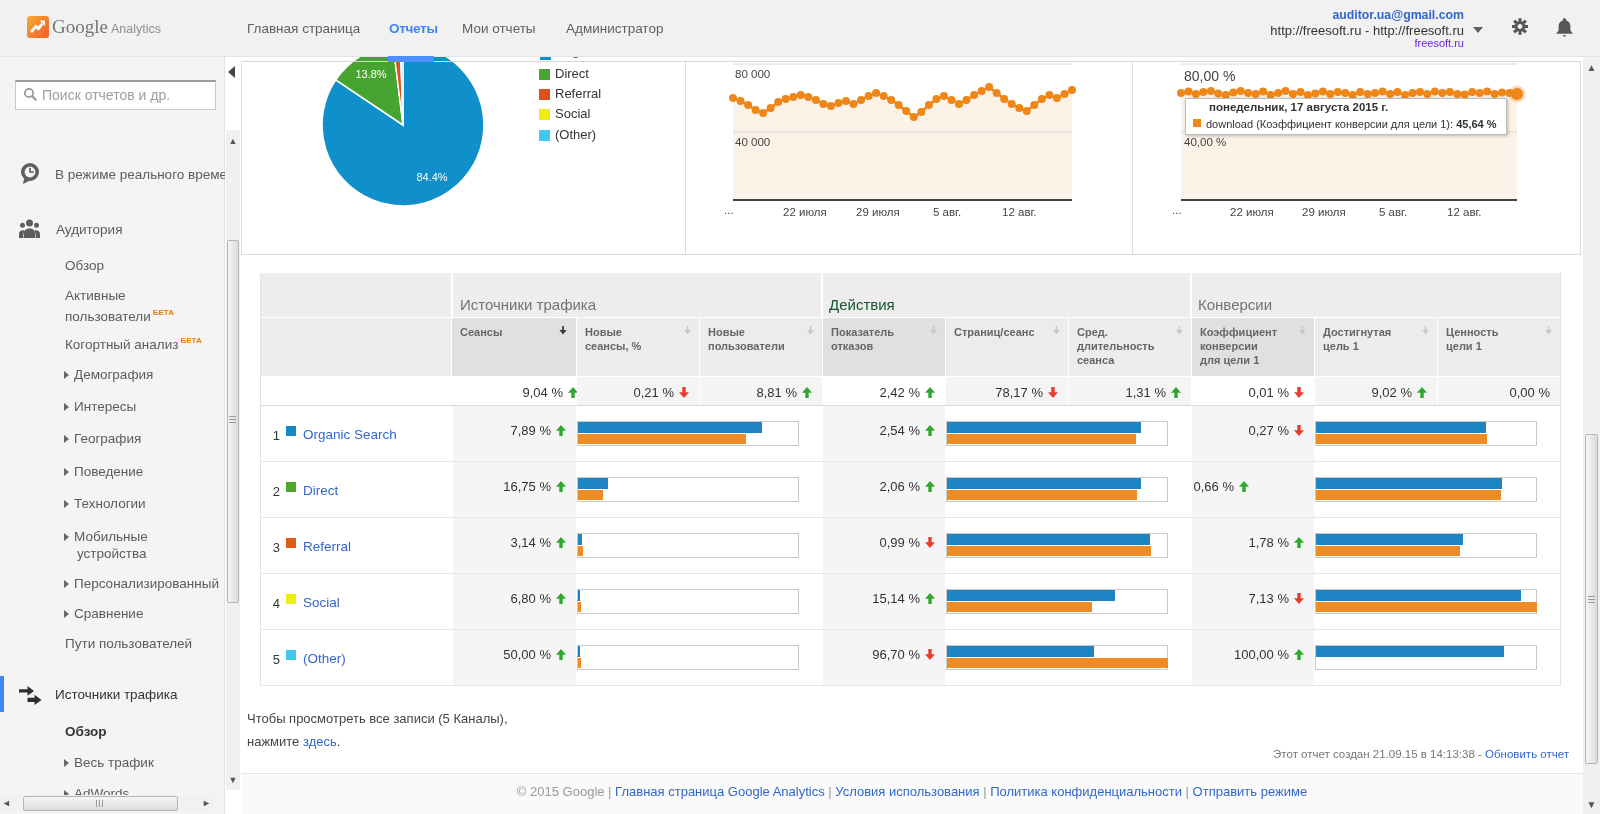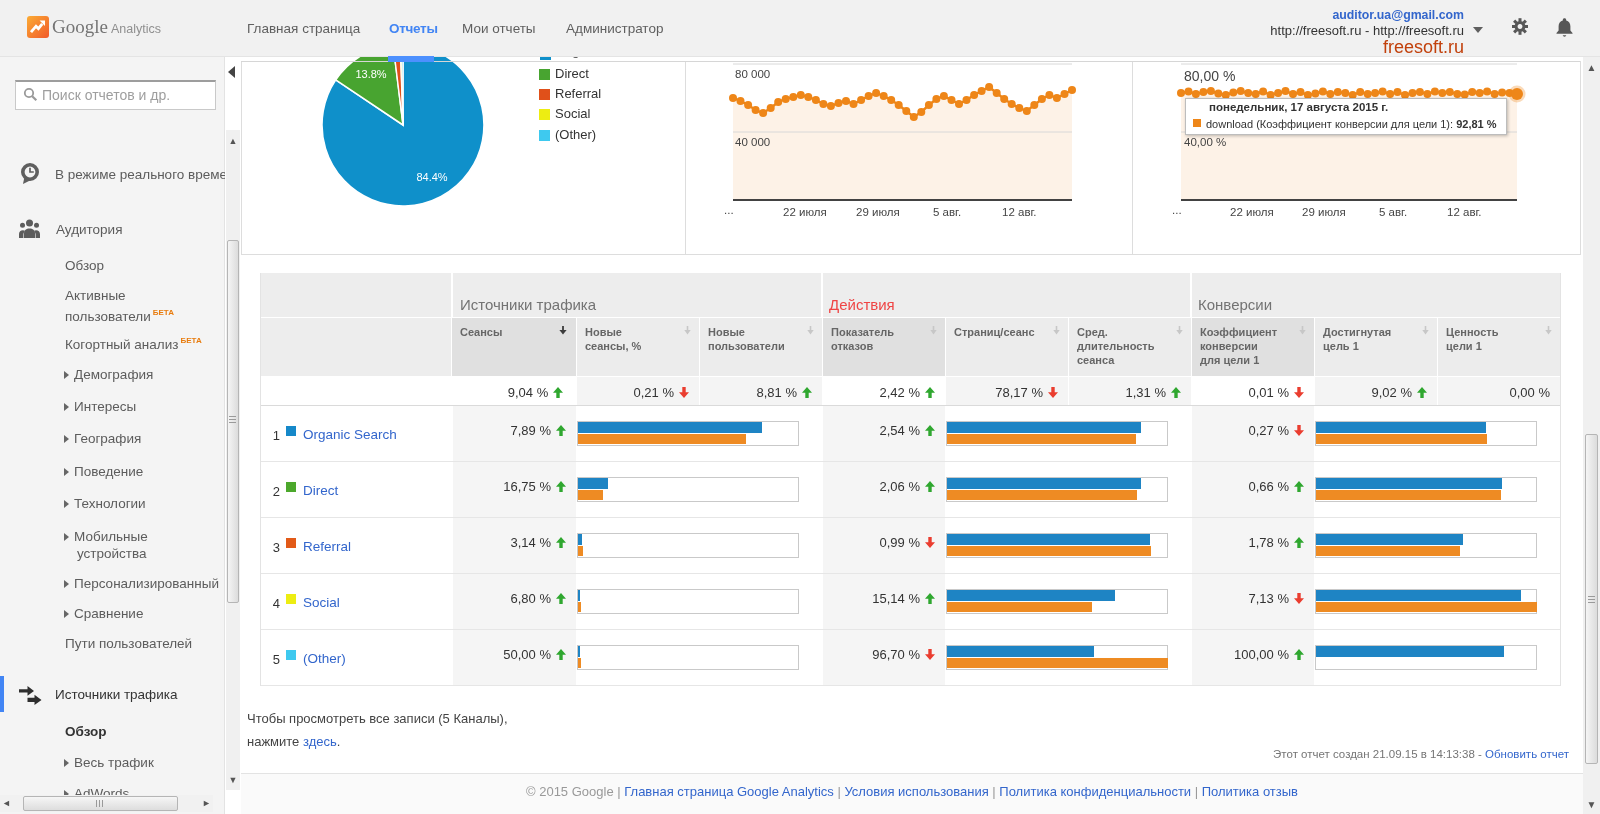--- a/index.html
+++ b/index.html
@@ -36,21 +36,21 @@
 
 <div class="abs" style="left:247px;top:21px;font-size:13.5px;color:#5f5f5f;">Главная страница</div>
 <div class="abs" style="left:389px;top:21px;font-size:13.5px;color:#4285f4;font-weight:bold;letter-spacing:-0.3px;">Отчеты</div>
 <div class="abs" style="left:462px;top:21px;font-size:13.5px;color:#5f5f5f;">Мои отчеты</div>
 <div class="abs" style="left:566px;top:21px;font-size:13.5px;color:#5f5f5f;">Администратор</div>
 <div class="abs" style="left:388px;top:56px;width:46px;height:6px;background:#4d90fe;z-index:30;"></div>
 
 <div class="abs nw" style="right:136px;top:8px;font-size:12.3px;font-weight:bold;margin-left:12px;"><a class="lnk">auditor.ua@gmail.com</a></div>
 <div class="abs nw" style="right:136px;top:23px;font-size:13px;color:#333;">http://freesoft.ru - http://freesoft.ru</div>
 <div class="abs" style="left:1473px;top:27px;width:0;height:0;border-left:5px solid transparent;border-right:5px solid transparent;border-top:6px solid #5f5f5f;"></div>
-<div class="abs nw" style="right:136px;top:37px;font-size:18px;color:#c2410c;">freesoft.ru</div>
+<div class="abs nw" style="right:136px;top:37px;font-size:11px;color:#6d28d9;">freesoft.ru</div>
 <svg class="abs" style="left:1512px;top:18px;" width="16" height="17" viewBox="0 0 16 17">
   <g fill="#575757">
     <g transform="translate(8,8.5)">
       <rect x="-1.5" y="-8.3" width="3" height="3.4"></rect>
       <rect x="-1.5" y="-8.3" width="3" height="3.4" transform="rotate(45)"></rect>
       <rect x="-1.5" y="-8.3" width="3" height="3.4" transform="rotate(90)"></rect>
       <rect x="-1.5" y="-8.3" width="3" height="3.4" transform="rotate(135)"></rect>
       <rect x="-1.5" y="-8.3" width="3" height="3.4" transform="rotate(180)"></rect>
       <rect x="-1.5" y="-8.3" width="3" height="3.4" transform="rotate(225)"></rect>
       <rect x="-1.5" y="-8.3" width="3" height="3.4" transform="rotate(270)"></rect>
@@ -292,29 +292,29 @@
 <div class="abs" style="left:1184px;top:136px;font-size:11.5px;color:#444;">40,00 %</div>
 <div class="abs" style="left:1172px;top:204px;font-size:11.5px;color:#444;">...</div>
 <div class="abs" style="left:1230px;top:206px;font-size:11.5px;color:#444;">22 июля</div>
 <div class="abs" style="left:1302px;top:206px;font-size:11.5px;color:#444;">29 июля</div>
 <div class="abs" style="left:1379px;top:206px;font-size:11.5px;color:#444;">5 авг.</div>
 <div class="abs" style="left:1447px;top:206px;font-size:11.5px;color:#444;">12 авг.</div>
 
 <div class="abs" style="left:1185px;top:98px;width:322px;height:37px;background:#fff;border:1px solid #bdbdbd;box-shadow:1px 1px 3px rgba(0,0,0,0.25);z-index:6;"></div>
 <div class="abs nw" style="left:1193px;top:101px;font-size:11.5px;font-weight:bold;color:#333;z-index:7;margin-left:16px;">понедельник, 17 августа 2015 г.</div>
 <div class="abs" style="left:1193px;top:119px;width:8px;height:8px;background:#ee8618;z-index:7;"></div>
-<div class="abs nw" style="left:1206px;top:118px;font-size:11px;color:#333;z-index:7;">download (Коэффициент конверсии для цели 1): <b>92,81 %</b></div>
+<div class="abs nw" style="left:1206px;top:118px;font-size:11px;color:#333;z-index:7;">download (Коэффициент конверсии для цели 1): <b>45,64 %</b></div>
 
 <div id="table">
     <div class="abs" style="left:261px;top:273px;width:190px;height:44px;background:#ededed;"></div>
     <div class="abs" style="left:453px;top:273px;width:368px;height:44px;background:#ededed;"></div>
     <div class="abs" style="left:823px;top:273px;width:367px;height:44px;background:#ededed;"></div>
     <div class="abs" style="left:1192px;top:273px;width:368px;height:44px;background:#ededed;"></div>
     <div class="abs" style="left:460px;top:296px;font-size:15px;color:#737373;">Источники трафика</div>
-    <div class="abs" style="left:829px;top:296px;font-size:15px;color:#ef4444;">Действия</div>
+    <div class="abs" style="left:829px;top:296px;font-size:15px;color:#14532d;">Действия</div>
     <div class="abs" style="left:1198px;top:296px;font-size:15px;color:#737373;">Конверсии</div>
     <div class="abs" style="left:261px;top:318px;width:190px;height:58px;background:#ededed;"></div>
     <div class="abs" style="left:452px;top:318px;width:124px;height:58px;background:#e0e0e0;"></div>
     <div class="hcell" style="left:452px;top:318px;width:124px;">Сеансы</div>
     <svg class="abs" style="left:559px;top:326px;" width="8" height="9" viewBox="0 0 8 9">
       <rect x="3.1" y="0" width="1.8" height="4.6" fill="#3c3c3c"></rect>
       <path d="M0.4 4 L7.6 4 L4 8.6 Z" fill="#3c3c3c"></path>
     </svg>
     <div class="abs" style="left:577px;top:318px;width:122px;height:58px;background:#ececec;"></div>
     <div class="hcell" style="left:577px;top:318px;width:122px;">Новые<br>сеансы, %</div>
@@ -359,21 +359,21 @@
       <path d="M0.3 3.9 L6.7 3.9 L3.5 8.4 Z" fill="#c7c7c7"></path>
     </svg>
     <div class="abs" style="left:1438px;top:318px;width:122px;height:58px;background:#ececec;"></div>
     <div class="hcell" style="left:1438px;top:318px;width:122px;">Ценность<br>цели 1</div>
     <svg class="abs" style="left:1545px;top:326px;" width="7" height="9" viewBox="0 0 7 9">
       <rect x="2.7" y="0" width="1.6" height="4.4" fill="#c7c7c7"></rect>
       <path d="M0.3 3.9 L6.7 3.9 L3.5 8.4 Z" fill="#c7c7c7"></path>
     </svg>
     <div class="abs" style="left:261px;top:377px;width:190px;height:28px;background:#fff;"></div>
     <div class="abs" style="left:453px;top:377px;width:123px;height:28px;background:#fff;"></div>
-    <div class="val" style="left:479px;top:384px;width:113px;text-align:center;"><span class="n">9,04 %</span><svg width="10" height="11" viewBox="0 0 10 11" style="vertical-align:middle;margin-left:5px;">
+    <div class="val" style="left:465px;top:384px;width:113px;"><span class="n">9,04 %</span><svg width="10" height="11" viewBox="0 0 10 11" style="vertical-align:middle;margin-left:5px;">
         <path d="M5 0 L10 5.8 H6.7 V11 H3.3 V5.8 H0 Z" fill="#2fa72f"></path>
       </svg></div>
     <div class="abs" style="left:577px;top:377px;width:122px;height:28px;background:#f4f4f4;"></div>
     <div class="val" style="left:577px;top:384px;width:112px;"><span class="n">0,21 %</span><svg width="10" height="11" viewBox="0 0 10 11" style="vertical-align:middle;margin-left:5px;">
         <path d="M5 11 L0 5.2 H3.3 V0 H6.7 V5.2 H10 Z" fill="#ea3d2f"></path>
       </svg></div>
     <div class="abs" style="left:700px;top:377px;width:122px;height:28px;background:#f4f4f4;"></div>
     <div class="val" style="left:700px;top:384px;width:112px;"><span class="n">8,81 %</span><svg width="10" height="11" viewBox="0 0 10 11" style="vertical-align:middle;margin-left:5px;">
         <path d="M5 0 L10 5.8 H6.7 V11 H3.3 V5.8 H0 Z" fill="#2fa72f"></path>
       </svg></div>
@@ -430,21 +430,21 @@
     <div class="abs" style="left:1192px;top:462px;width:122px;height:55px;background:#f5f5f5;"></div>
     <div class="abs" style="left:268px;top:484px;width:12px;text-align:right;font-size:13px;color:#333;">2</div>
     <div class="abs" style="left:286px;top:482px;width:10px;height:10px;background:#4ca82c;"></div>
     <div class="abs nw" style="left:303px;top:483px;font-size:13.5px;color:#3366cc;">Direct</div>
     <div class="val" style="left:452px;top:478px;width:114px;"><span class="n">16,75 %</span><svg width="10" height="11" viewBox="0 0 10 11" style="vertical-align:middle;margin-left:5px;">
         <path d="M5 0 L10 5.8 H6.7 V11 H3.3 V5.8 H0 Z" fill="#2fa72f"></path>
       </svg></div>
     <div class="val" style="left:822px;top:478px;width:113px;"><span class="n">2,06 %</span><svg width="10" height="11" viewBox="0 0 10 11" style="vertical-align:middle;margin-left:5px;">
         <path d="M5 0 L10 5.8 H6.7 V11 H3.3 V5.8 H0 Z" fill="#2fa72f"></path>
       </svg></div>
-    <div class="val" style="left:1191px;top:478px;width:113px;text-align:right;"><span class="n">0,66 %</span><svg width="10" height="11" viewBox="0 0 10 11" style="vertical-align:middle;margin-left:5px;">
+    <div class="val" style="left:1136px;top:478px;width:113px;text-align:right;"><span class="n">0,66 %</span><svg width="10" height="11" viewBox="0 0 10 11" style="vertical-align:middle;margin-left:5px;">
         <path d="M5 0 L10 5.8 H6.7 V11 H3.3 V5.8 H0 Z" fill="#2fa72f"></path>
       </svg></div>
     <div class="abs" style="left:577px;top:477px;width:222px;height:25px;background:#fff;border:1px solid #c9c9c9;"></div>
     <div class="abs" style="left:578px;top:478px;width:30px;height:11px;background:#1e84c4;"></div>
     <div class="abs" style="left:578px;top:490px;width:25px;height:10px;background:#ee8b23;"></div>
     <div class="abs" style="left:946px;top:477px;width:222px;height:25px;background:#fff;border:1px solid #c9c9c9;"></div>
     <div class="abs" style="left:947px;top:478px;width:194px;height:11px;background:#1e84c4;"></div>
     <div class="abs" style="left:947px;top:490px;width:190px;height:10px;background:#ee8b23;"></div>
     <div class="abs" style="left:1315px;top:477px;width:222px;height:25px;background:#fff;border:1px solid #c9c9c9;"></div>
     <div class="abs" style="left:1316px;top:478px;width:186px;height:11px;background:#1e84c4;"></div>
@@ -527,19 +527,19 @@
     <div class="abs" style="left:260px;top:273px;width:1px;height:413px;background:#e3e3e3;"></div>
     <div class="abs" style="left:1560px;top:273px;width:1px;height:413px;background:#e3e3e3;"></div>
   </div>
 
 <div class="abs" style="left:247px;top:711px;font-size:13px;color:#444;">Чтобы просмотреть все записи (5 Каналы),</div>
 <div class="abs" style="left:247px;top:734px;font-size:13px;color:#444;">нажмите <a class="lnk">здесь</a>.</div>
 <div class="abs nw" style="right:31px;top:748px;font-size:11.5px;color:#757575;">Этот отчет создан 21.09.15 в 14:13:38 - <a class="lnk">Обновить отчет</a></div>
 
 <div class="abs" style="left:241px;top:774px;width:1342px;height:40px;background:#fafafa;"></div>
 <div class="abs" style="left:241px;top:773px;width:1342px;height:1px;background:#e3e3e3;"></div>
-<div class="abs" style="left:241px;top:784px;width:1342px;text-align:center;font-size:13px;color:#999;">© 2015 Google | <a class="lnk">Главная страница Google Analytics</a>&nbsp;| <a class="lnk">Условия использования</a>&nbsp;| <a class="lnk">Политика конфиденциальности</a>&nbsp;| <a class="lnk">Политика отзыв</a></div>
+<div class="abs" style="left:241px;top:784px;width:1342px;text-align:center;font-size:13px;color:#999;">© 2015 Google | <a class="lnk">Главная страница Google Analytics</a>&nbsp;| <a class="lnk">Условия использования</a>&nbsp;| <a class="lnk">Политика конфиденциальности</a>&nbsp;| <a class="lnk">Отправить режиме</a></div>
 
 <div class="abs" style="left:1583px;top:57px;width:17px;height:757px;background:#f0f0f0;"></div>
 <div class="abs" style="left:1583px;top:60px;width:17px;height:15px;color:#555;font-size:10px;text-align:center;line-height:15px;">▲</div>
 <div class="abs" style="left:1583px;top:797px;width:17px;height:15px;color:#555;font-size:10px;text-align:center;line-height:15px;">▼</div>
 <div class="abs" style="left:1585px;top:434px;width:13px;height:330px;background:linear-gradient(90deg,#f5f5f5,#dcdcdc);border:1px solid #b5b5b5;border-radius:2px;"></div>
 <div class="abs" style="left:1588px;top:596px;width:7px;height:1px;background:#9a9a9a;box-shadow:0 3px 0 #9a9a9a, 0 6px 0 #9a9a9a;"></div>
 
 </body></html>

